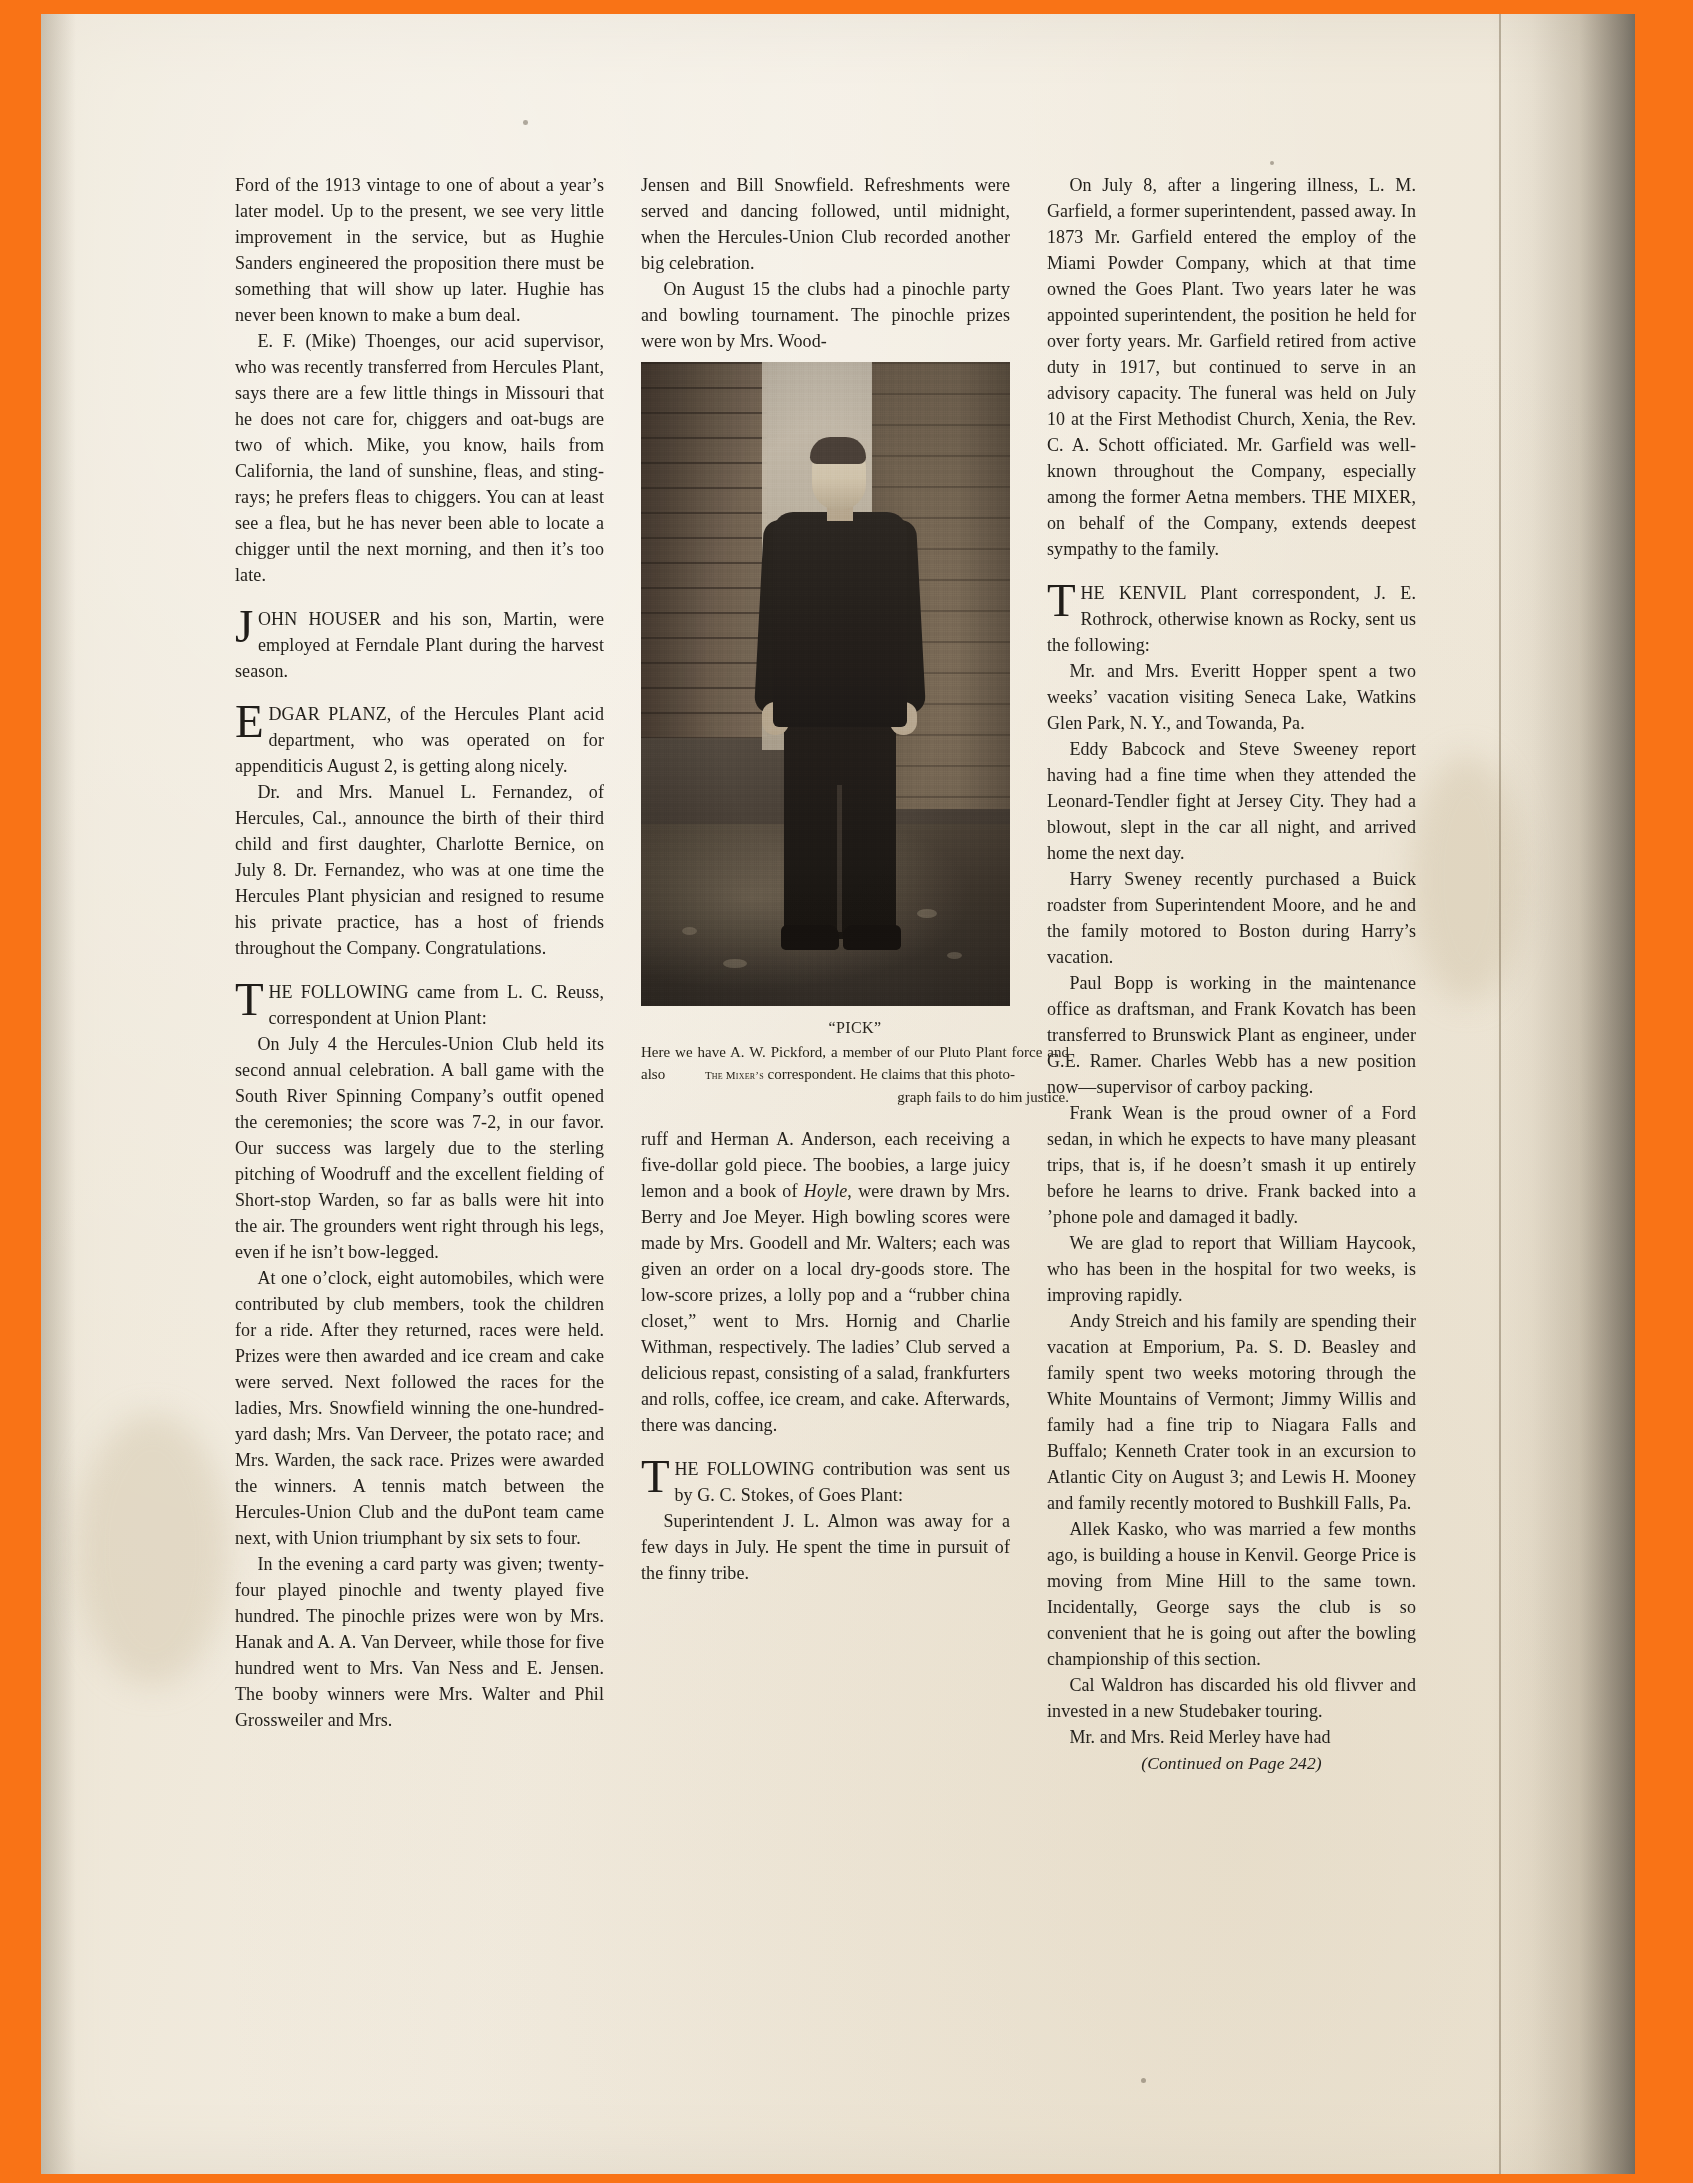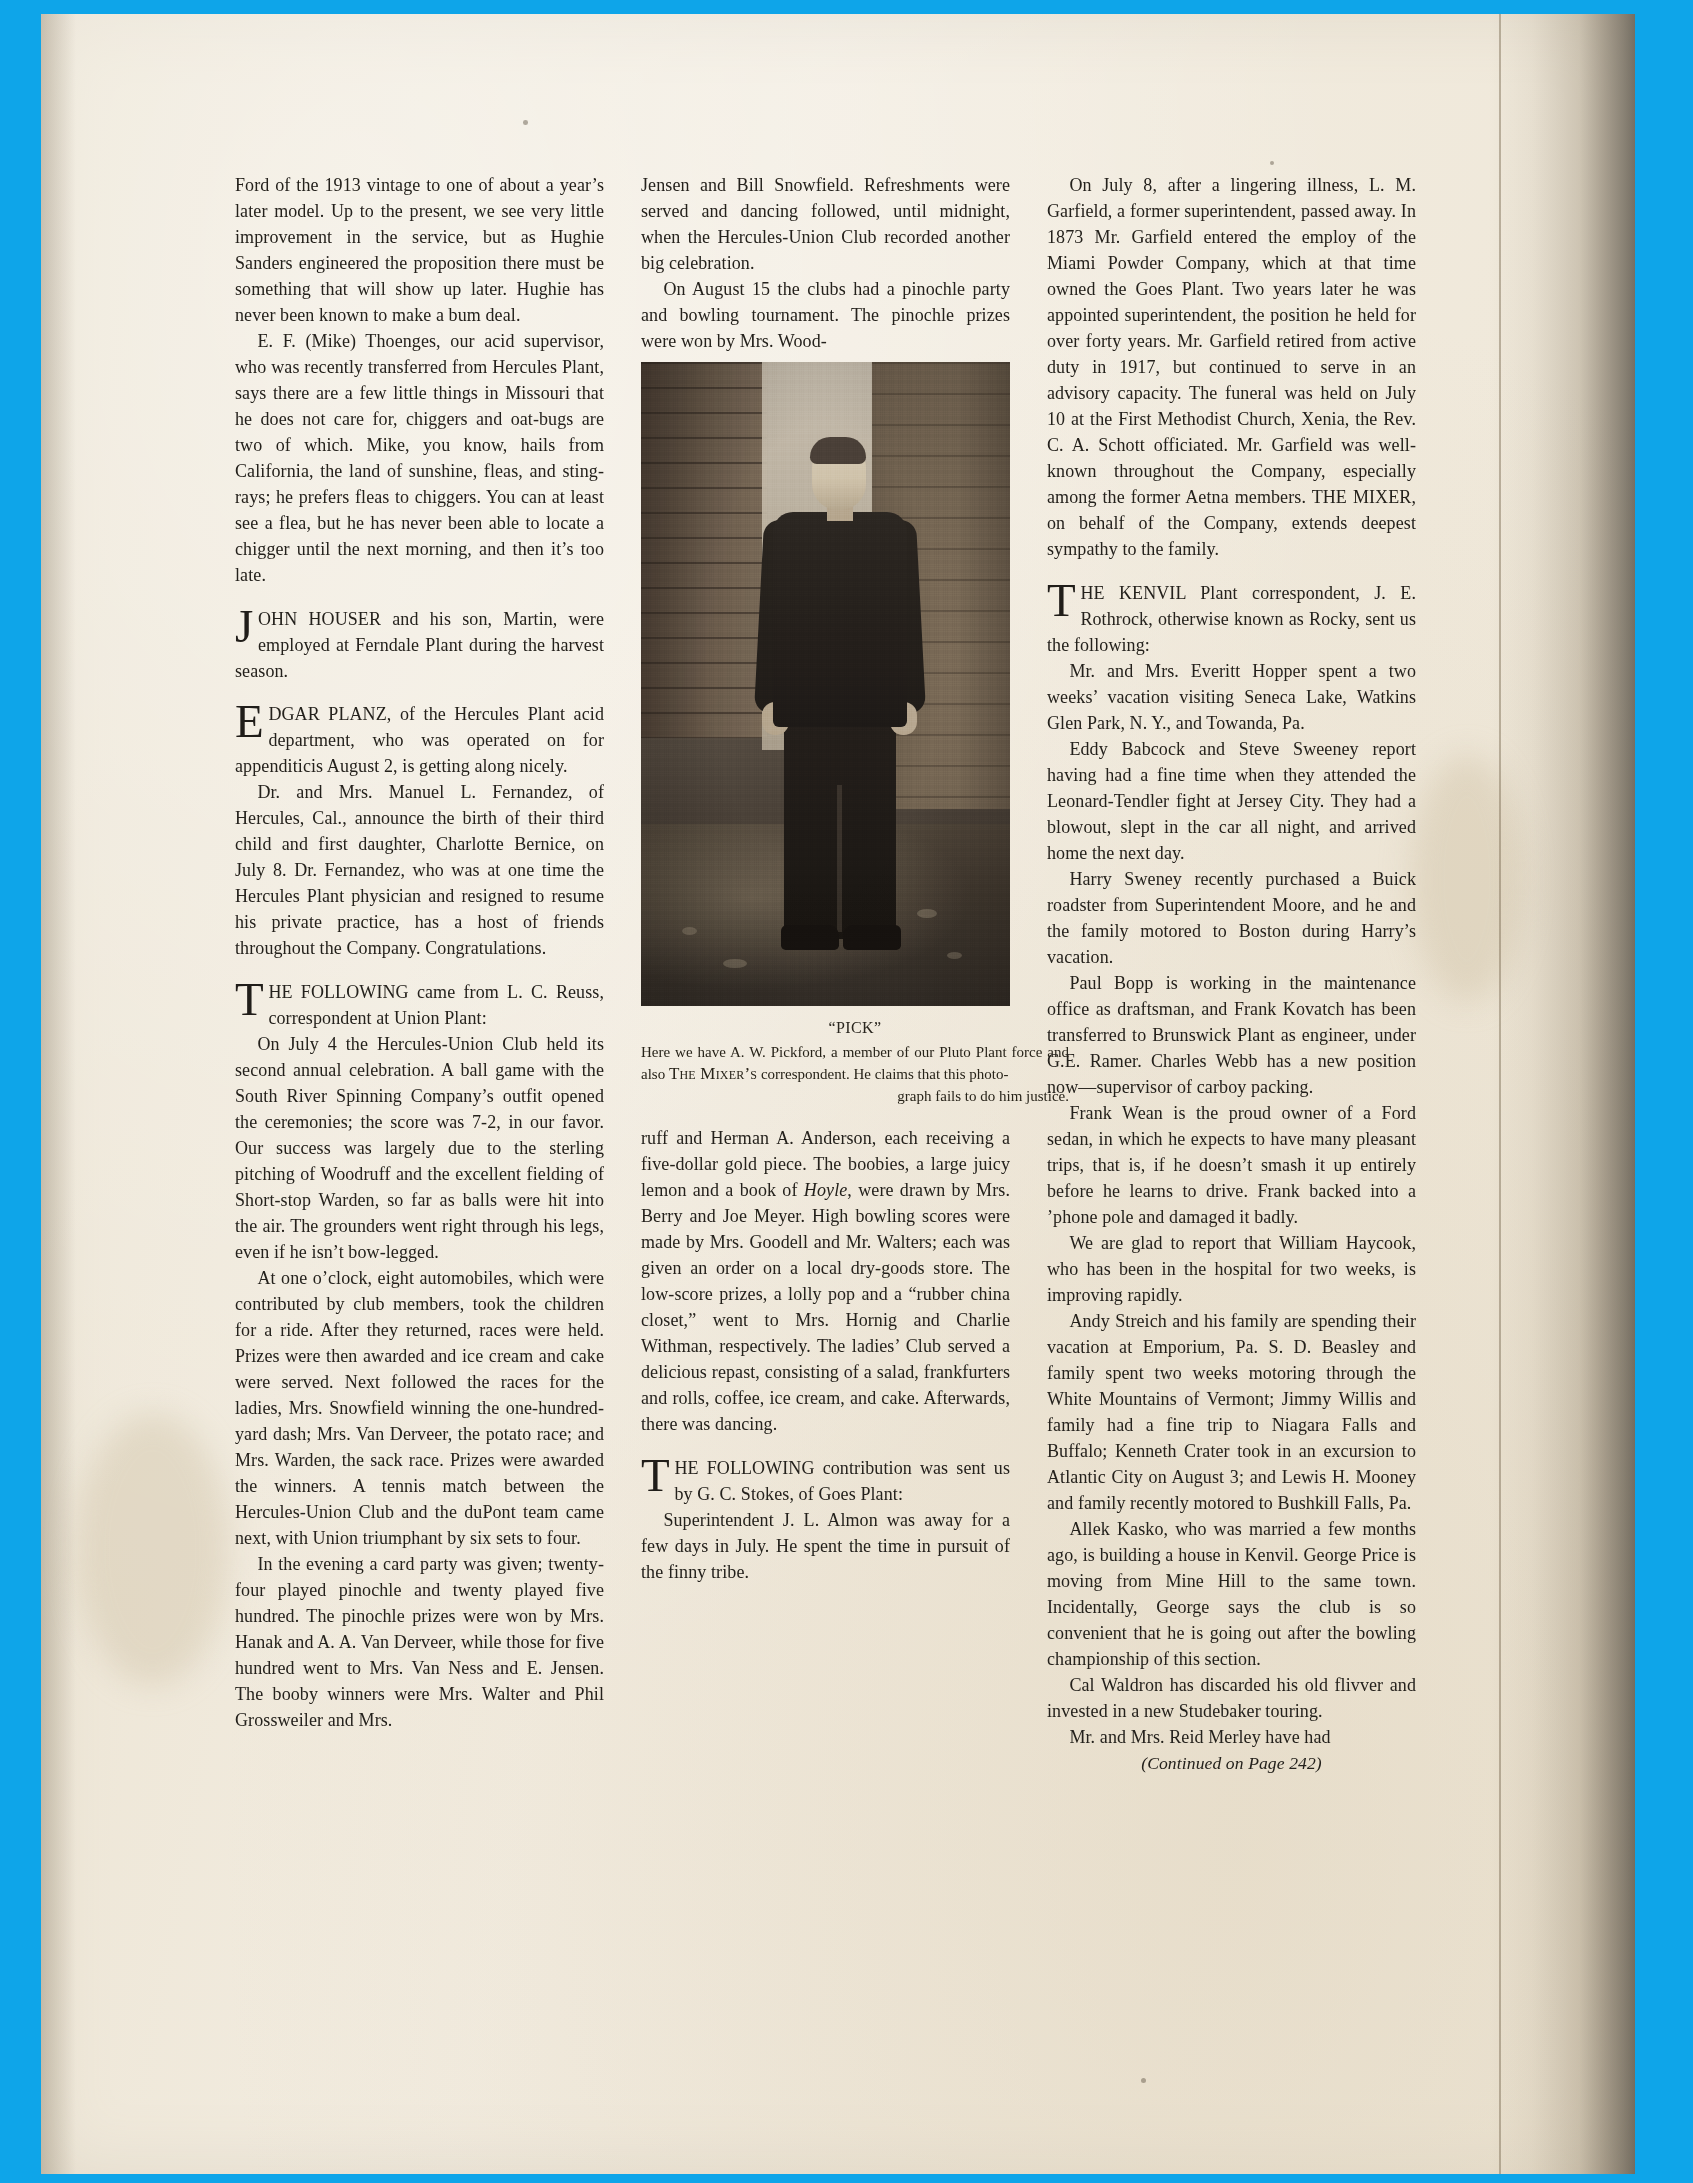--- a/index.html
+++ b/index.html
@@ -11,21 +11,21 @@
     width: 1694px;
     height: 2183px;
     overflow: hidden;
     font-family: "Liberation Serif", serif;
   }
 
   
   .scan {
     position: absolute;
     inset: 0;
-    background: #0ea5e9;
+    background: #f97316;
   }
   .page {
     position: absolute;
     left: 41px;
     top: 14px;
     width: 1594px;
     height: 2160px;
     background: #f2ece0;
     box-shadow: inset 0 0 71px rgba(120,105,80,0.18);
   }
@@ -123,22 +123,23 @@
     font-size: 47px;
     line-height: 39px;
     padding: 1.2px 4.7px 0 0;
     color: #201d19;
     font-family: "Liberation Serif", serif;
   }
   .smallcaps {
     font-variant: small-caps;
   }
   .sc {
-    font-size: 17px;
+    font-size: 11px;
     letter-spacing: 0.2px;
+    margin-left: 36px;
   }
   em { font-style: italic; }
 
   .gap { height: 17.6px; }
 
   
   .figure {
     margin: 8.2px 0 0 0;
     width: 428px;
   }

